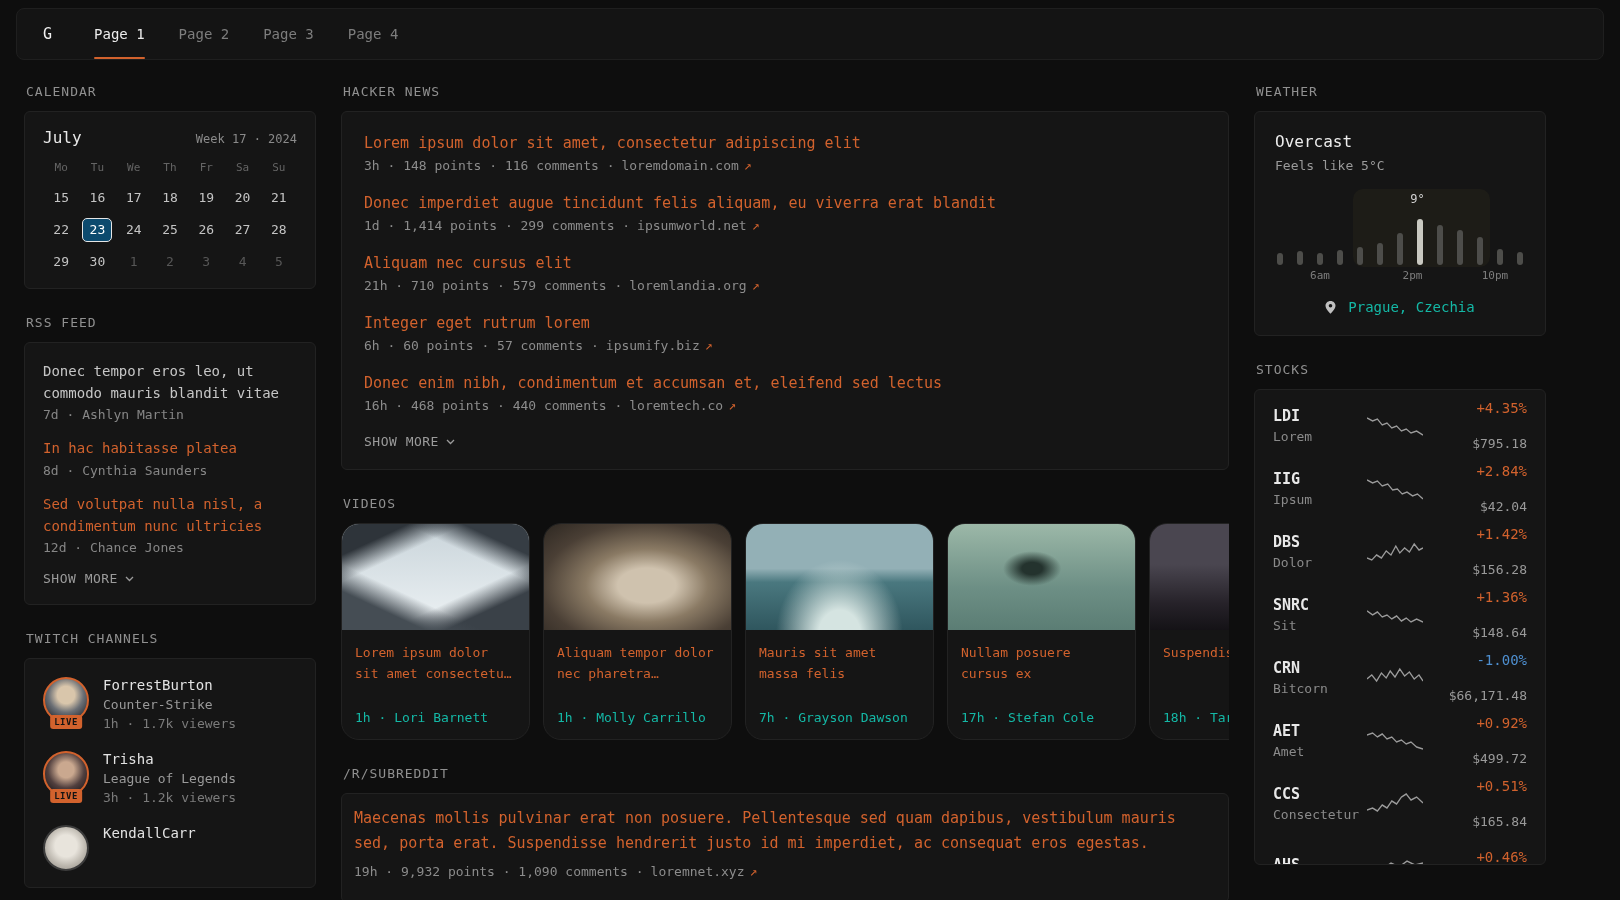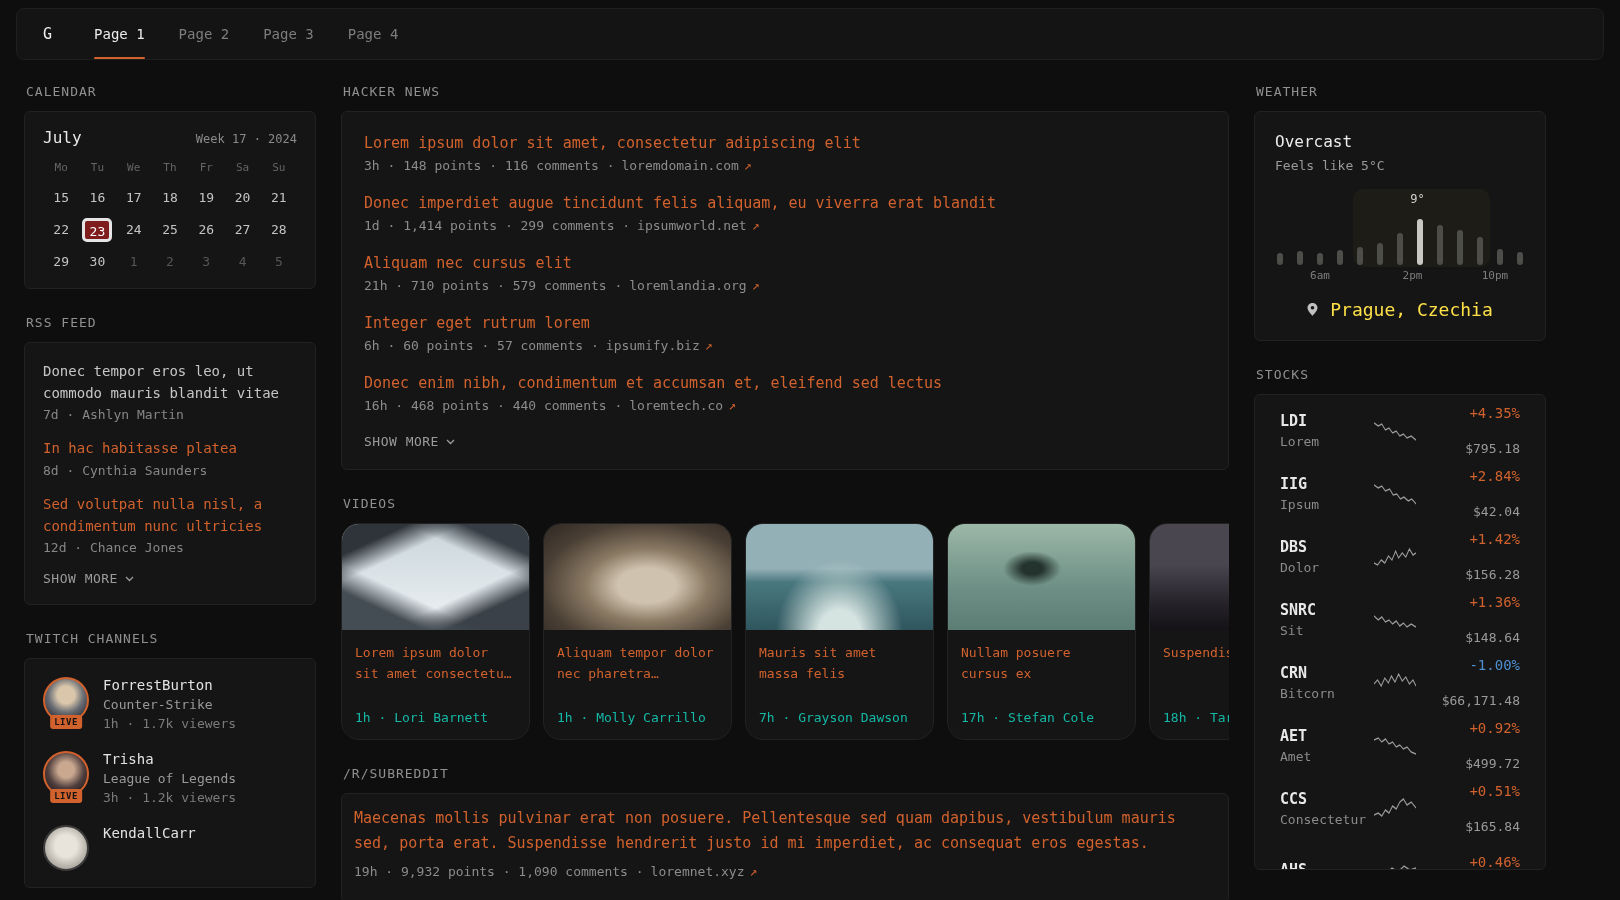--- a/index.html
+++ b/index.html
@@ -44,21 +44,21 @@
 
   
   .calendar-card{padding:16px 18px 14px}
   .cal-head{display:flex;justify-content:space-between;align-items:baseline;margin-bottom:14px}
   .cal-month{font-size:16px;color:#e8e8e8}
   .cal-week{font-size:12px;color:#8a8a8a}
   .cal-grid{display:grid;grid-template-columns:repeat(7,1fr);row-gap:8px;text-align:center}
   .wd{font-size:11px;color:#646464;margin-bottom:4px}
   .day{font-size:13px;color:#c4c4c4;height:24px;line-height:24px}
   .day .pill{display:inline-block;width:30px;height:24px;line-height:22px;border-radius:5px}
-  .day.today .pill{background:#7f1d1d;border:3px solid #e5e5e5;color:#ffffff}
+  .day.today .pill{background:#0c4a6e;border:1px solid #e5e5e5;color:#ffffff}
   .day.dim{color:#575757}
 
   
   .rss-card{padding:18px}
   .rss-item{margin-bottom:16px}
   .rss-title{display:block;font-size:14px;line-height:1.55;color:var(--accent)}
   .rss-title.read{color:#c6c6c6}
   .rss-meta{font-size:13px;color:#868686;margin-top:3px}
   .show-more{display:flex;align-items:center;gap:7px;font-size:13px;letter-spacing:.5px;color:#9b9b9b;cursor:pointer}
 
@@ -120,24 +120,24 @@
   .w-cond{font-size:16px;color:#ececec}
   .w-feels{font-size:13px;color:#9a9a9a;margin-top:7px}
   .w-chart{position:relative;height:92px;margin-top:18px}
   .w-highlight{position:absolute;left:31%;right:14%;top:-2px;bottom:16px;background:#1d1c17;border-radius:10px}
   .w-peak{position:absolute;top:1px;left:57%;transform:translateX(-50%);font-size:12px;color:#d2d2d2}
   .w-bars{position:absolute;left:2px;right:2px;bottom:18px;height:50px;display:flex;justify-content:space-between;align-items:flex-end}
   .wbar{width:6px;border-radius:3px;background:#4d4d4a}
   .wbar.peak{background:#c9c9c1}
   .w-times{position:absolute;left:0;right:0;bottom:0;height:14px}
   .w-times span{position:absolute;transform:translateX(-50%);font-size:11px;color:#7d7d7d}
-  .w-loc{display:flex;align-items:center;justify-content:center;gap:12px;margin-top:16px;font-size:18px;color:#fde047}
-
-  
-  .stocks-card{padding:4px 25px;height:476px;overflow:hidden}
+  .w-loc{display:flex;align-items:center;justify-content:center;gap:12px;margin-top:16px;font-size:14px;color:#14b8a6}
+
+  
+  .stocks-card{padding:4px 18px;height:476px;overflow:hidden}
   .stock-row{display:flex;align-items:center;height:63px;cursor:pointer}
   .s-left{width:86px;flex:none}
   .s-ticker{font-size:15px;font-weight:bold;color:#e8e8e8}
   .s-name{font-size:13px;color:#8a8a8a;margin-top:4px}
   .spark{flex:1;height:28px;margin:0 8px}
   .spark polyline{stroke:#9b9b9b;stroke-width:1.5;fill:none}
   .s-right{width:96px;flex:none;text-align:right}
   .s-change{font-size:14px;color:var(--accent)}
   .s-change.down{color:var(--negative)}
   .s-price{font-size:13px;color:#9a9a9a;margin-top:20px}

